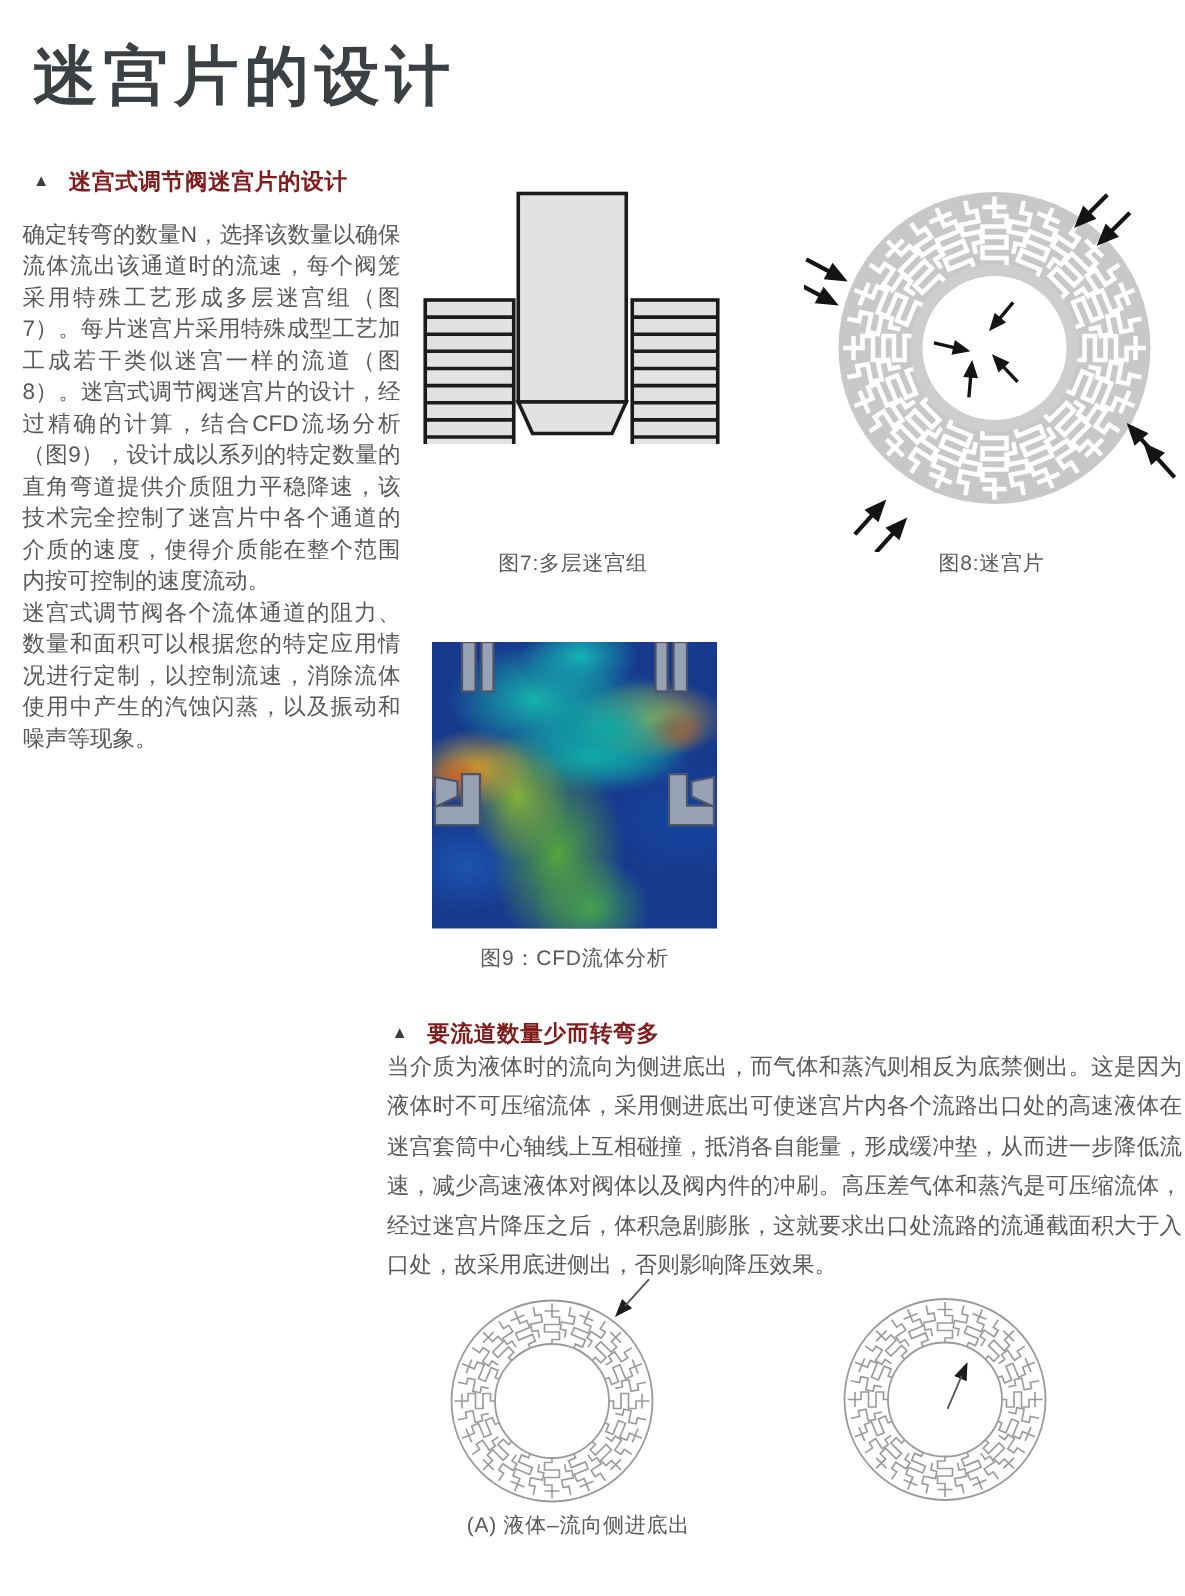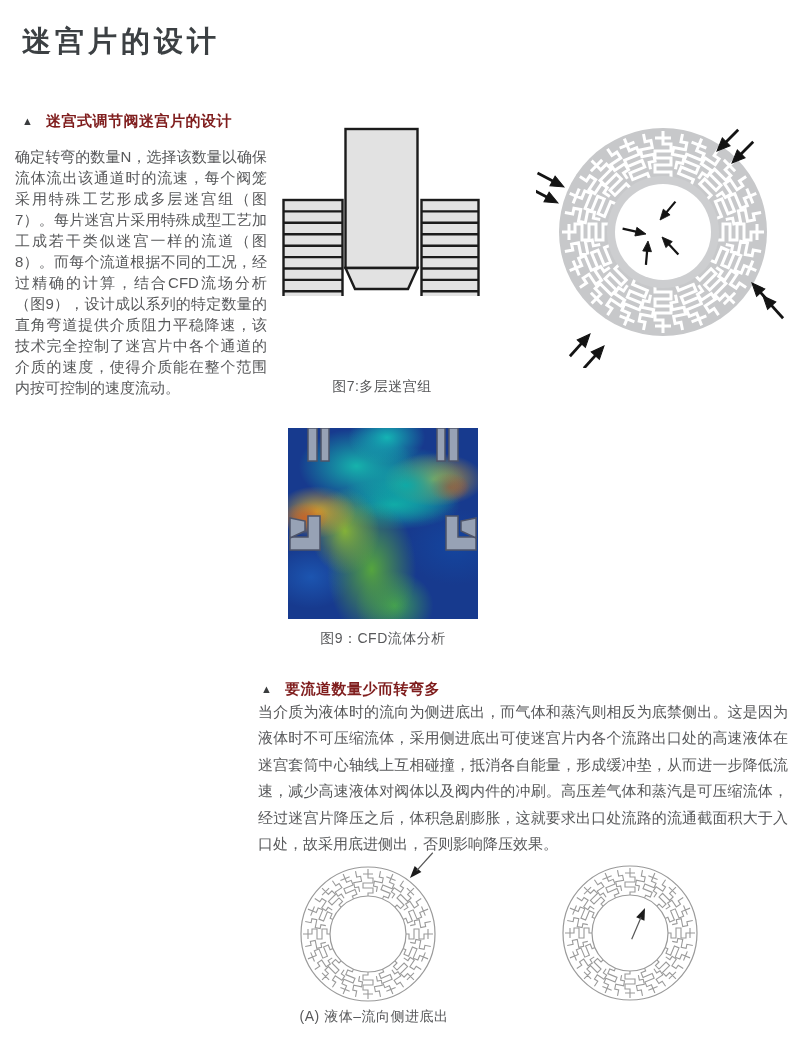--- a/index.html
+++ b/index.html
@@ -2,44 +2,44 @@
 <html><head>
 <meta charset="utf-8">
 <style>
   html,body{margin:0;padding:0;background:#ffffff;}
   .page{
     position:relative;width:790px;height:1064px;background:#ffffff;overflow:hidden;
     font-family:"Liberation Sans","DejaVu Sans",sans-serif;color:#58595b;
   }
   .page-title{
     position:absolute;left:22px;top:22px;
-    font-size:29px;font-weight:600;letter-spacing:4px;color:#3c4043;
+    font-size:43px;font-weight:600;letter-spacing:4px;color:#3c4043;
   }
   .sec-head{position:absolute;display:flex;align-items:center;gap:13px;}
   .sec-head .tri{font-size:11px;color:#3a3c3e;line-height:1;}
   .sec-head .txt{font-size:15px;font-weight:bold;color:#7f1d1d;letter-spacing:0.5px;}
   .sec-head-1{left:22px;top:112px;}
   .sec-head-2{left:261px;top:680px;}
   .left-col{
     position:absolute;left:15px;top:146px;width:252px;
     font-size:15px;line-height:21px;text-align:justify;color:#57585a;
   }
   .left-col p{margin:0;}
   .flow-para{
     position:absolute;left:258px;top:699px;width:530px;
     font-size:15px;line-height:26.4px;text-align:justify;color:#57585a;
   }
   .figure{position:absolute;}
   .caption{
     position:absolute;font-size:14px;color:#58595b;text-align:center;letter-spacing:0.5px;
   }
-  .cap7{left:282px;top:378px;width:200px;}
+  .cap7{left:282px;top:367px;width:200px;}
   .cap8{left:561px;top:367px;width:200px;}
   .cap9{left:288px;top:630px;width:190px;}
-  .capA{left:288px;top:1008px;width:172px;}
+  .capA{left:288px;top:1008px;width:172px;text-align:right;}
   .capB{left:542px;top:1008px;width:200px;}
   .cfd{
     position:absolute;left:288px;top:428px;width:190px;height:191px;
     background-color:#173a8e;
     background-image:
       radial-gradient(55px 38px at 52% 5%,  #14b4b4 0%, rgba(20,180,180,0) 70%),
       radial-gradient(80px 52px at 36% 20%, #16b3ac 0%, rgba(22,179,172,0) 72%),
       radial-gradient(85px 55px at 62% 30%, #0fa9a6 0%, rgba(15,169,166,0) 70%),
       radial-gradient(30px 20px at 9% 47%,  #c4652a 0%, rgba(196,101,42,0) 78%),
       radial-gradient(55px 36px at 15% 44%, #d3a72c 0%, rgba(211,167,44,0) 72%),
@@ -60,21 +60,22 @@
 <div class="page">
 
   <div class="page-title">迷宫片的设计</div>
 
   <div class="sec-head sec-head-1">
     <span class="tri">▲</span>
     <span class="txt">迷宫式调节阀迷宫片的设计</span>
   </div>
 
   <div class="left-col">
-    <p>确定转弯的数量N，选择该数量以确保流体流出该通道时的流速，每个阀笼采用特殊工艺形成多层迷宫组（图7）。每片迷宫片采用特殊成型工艺加工成若干类似迷宫一样的流道（图8）。而每个流道根据不同的工况，经过精确的计算，结合CFD流场分析（图9），设计成以系列的特定数量的直角弯道提供介质阻力平稳降速，该技术完全控制了迷宫片中各个通道的介质的速度，使得介质能在整个范围内按可控制的速度流动。</p>
+    <p>确定转弯的数量N，选择该数量以确保流体流出该通道时的流速，每个阀笼采用特殊工艺形成多层迷宫组（图7）。每片迷宫片采用特殊成型工艺加工成若干类似迷宫一样的流道（图8）。迷宫式调节阀迷宫片的设计，经过精确的计算，结合CFD流场分析（图9），设计成以系列的特定数量的直角弯道提供介质阻力平稳降速，该技术完全控制了迷宫片中各个通道的介质的速度，使得介质能在整个范围内按可控制的速度流动。</p>
+    <p>迷宫式调节阀各个流体通道的阻力、数量和面积可以根据您的特定应用情况进行定制，以控制流速，消除流体使用中产生的汽蚀闪蒸，以及振动和噪声等现象。</p>
   </div>
 
   <svg class="figure" style="left:280px;top:118px;" width="202" height="178" viewBox="0 0 202 178">
     <g fill="#e2e2e2" stroke="#1b1b1b" stroke-width="2.4">
 
       <rect x="3.5" y="82" width="59" height="137"></rect>
 
       <rect x="141.5" y="82" width="57" height="137"></rect>
 
       <rect x="65.5" y="11" width="72" height="139"></rect>
@@ -145,20 +146,21 @@
       <use href="#arrowL" transform="translate(54,224) rotate(42)"></use>
       <use href="#arrowL" transform="translate(68,236) rotate(42)"></use>
       <use href="#arrowL" transform="translate(216,173) rotate(318)"></use>
       <use href="#arrowL" transform="translate(227,186) rotate(318)"></use>
       <use href="#arrowL" transform="translate(124,110) rotate(220) scale(0.8)"></use>
       <use href="#arrowL" transform="translate(110,124) rotate(103) scale(0.8)"></use>
       <use href="#arrowL" transform="translate(112,131) rotate(5) scale(0.8)"></use>
       <use href="#arrowL" transform="translate(126,127) rotate(317) scale(0.8)"></use>
     </g>
   </svg>
+  <div class="caption cap8">图8:迷宫片</div>
 
   <div class="cfd">
     <svg width="190" height="191" viewBox="0 0 190 191">
       <g fill="#97a2b5" stroke="#4e5468" stroke-width="1.5">
         <rect x="20" y="0" width="9" height="33"></rect>
         <rect x="33" y="0" width="8" height="33"></rect>
         <rect x="149" y="0" width="8" height="33"></rect>
         <rect x="161" y="0" width="9" height="33"></rect>
         <path d="M20,88 h12 v34 h-30 v-13 h18 z"></path>
         <path d="M2,90 l15,3 v10 l-15,7 z"></path>

